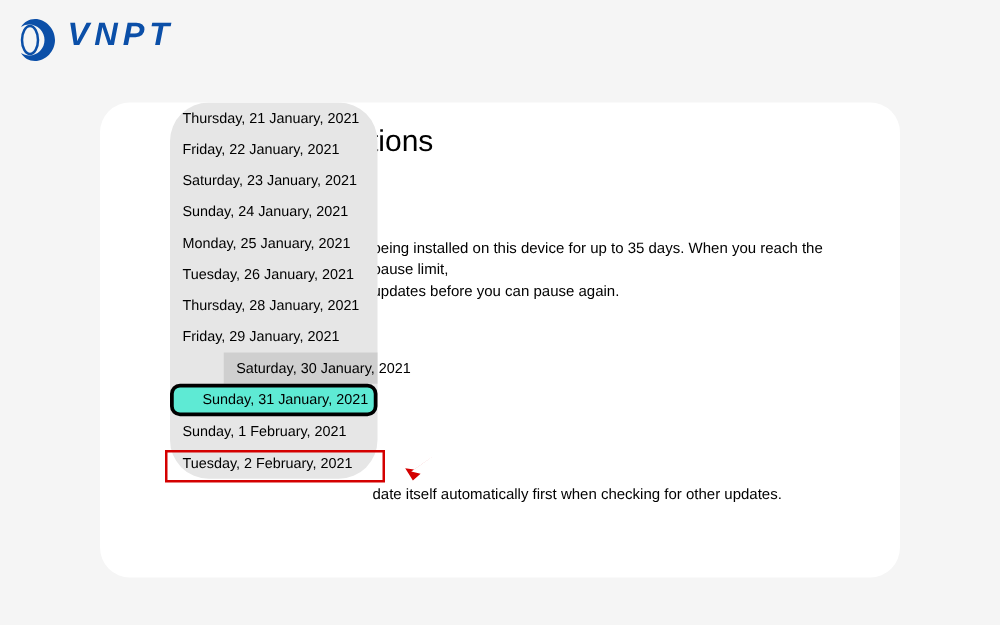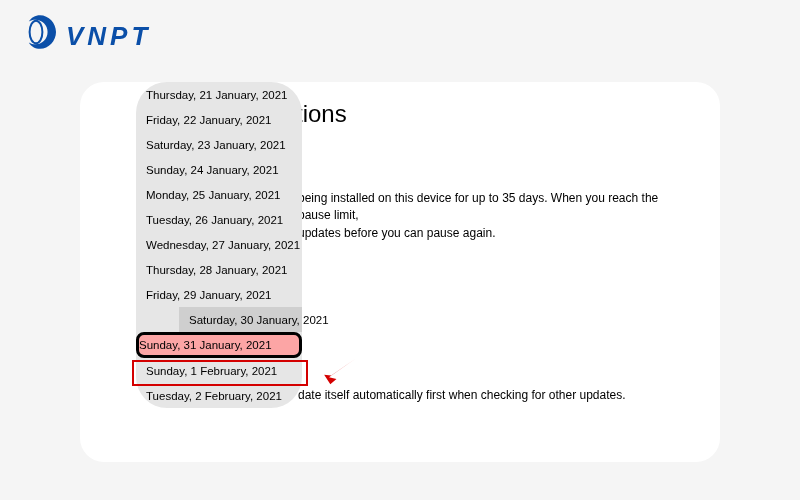--- a/index.html
+++ b/index.html
@@ -7,23 +7,23 @@
       width: 800px;
       height: 500px;
       background: #f5f5f5;
       font-family: "Segoe UI", Arial, sans-serif;
       position: relative;
       overflow: hidden;
     }
     .logo {
       position: absolute;
       top: 12px;
-      left: 20px;
+      left: 8px;
       display: flex;
-      align-items: flex-end;
+      align-items: flex-start;
       gap: 6px;
     }
     .logo-mark {
       width: 40px;
       height: 40px;
     }
     .logo-text {
       color: #0b4fa8;
       font-weight: 700;
       font-size: 26px;
@@ -76,24 +76,24 @@
     .dd-item {
       padding: 6.5px 10px;
       white-space: nowrap;
       cursor: default;
     }
     .dd-item.hover {
       background: #cfcfcf;
       margin-left: 43px;
     }
     .dd-item.selected {
-      background: #fca5a5;
+      background: #5eead4;
       border: 3px solid #000;
       border-radius: 8px;
-      padding: 4px 0;
+      padding: 4px 23px;
       font-weight: 400;
       position: relative;
     }
     .red-box {
       position: absolute;
       top: 278px;
       left: 52px;
       width: 176px;
       height: 26px;
       border: 2px solid #d40000;
@@ -128,21 +128,20 @@
     <div class="para second">date itself automatically first when checking for other updates.</div>
   </div>
 
   <div class="dropdown" id="dropdown">
       <div class="dd-item">Thursday, 21 January, 2021</div>
       <div class="dd-item">Friday, 22 January, 2021</div>
       <div class="dd-item">Saturday, 23 January, 2021</div>
       <div class="dd-item">Sunday, 24 January, 2021</div>
       <div class="dd-item">Monday, 25 January, 2021</div>
       <div class="dd-item">Tuesday, 26 January, 2021</div>
-      <div class="dd-item">Wednesday, 27 January, 2021</div>
       <div class="dd-item">Thursday, 28 January, 2021</div>
       <div class="dd-item">Friday, 29 January, 2021</div>
       <div class="dd-item hover">Saturday, 30 January, 2021</div>
       <div class="dd-item selected">Sunday, 31 January, 2021</div>
       <div class="dd-item">Sunday, 1 February, 2021</div>
       <div class="dd-item">Tuesday, 2 February, 2021</div>
     </div>
 
   <div class="red-box"></div>
 

